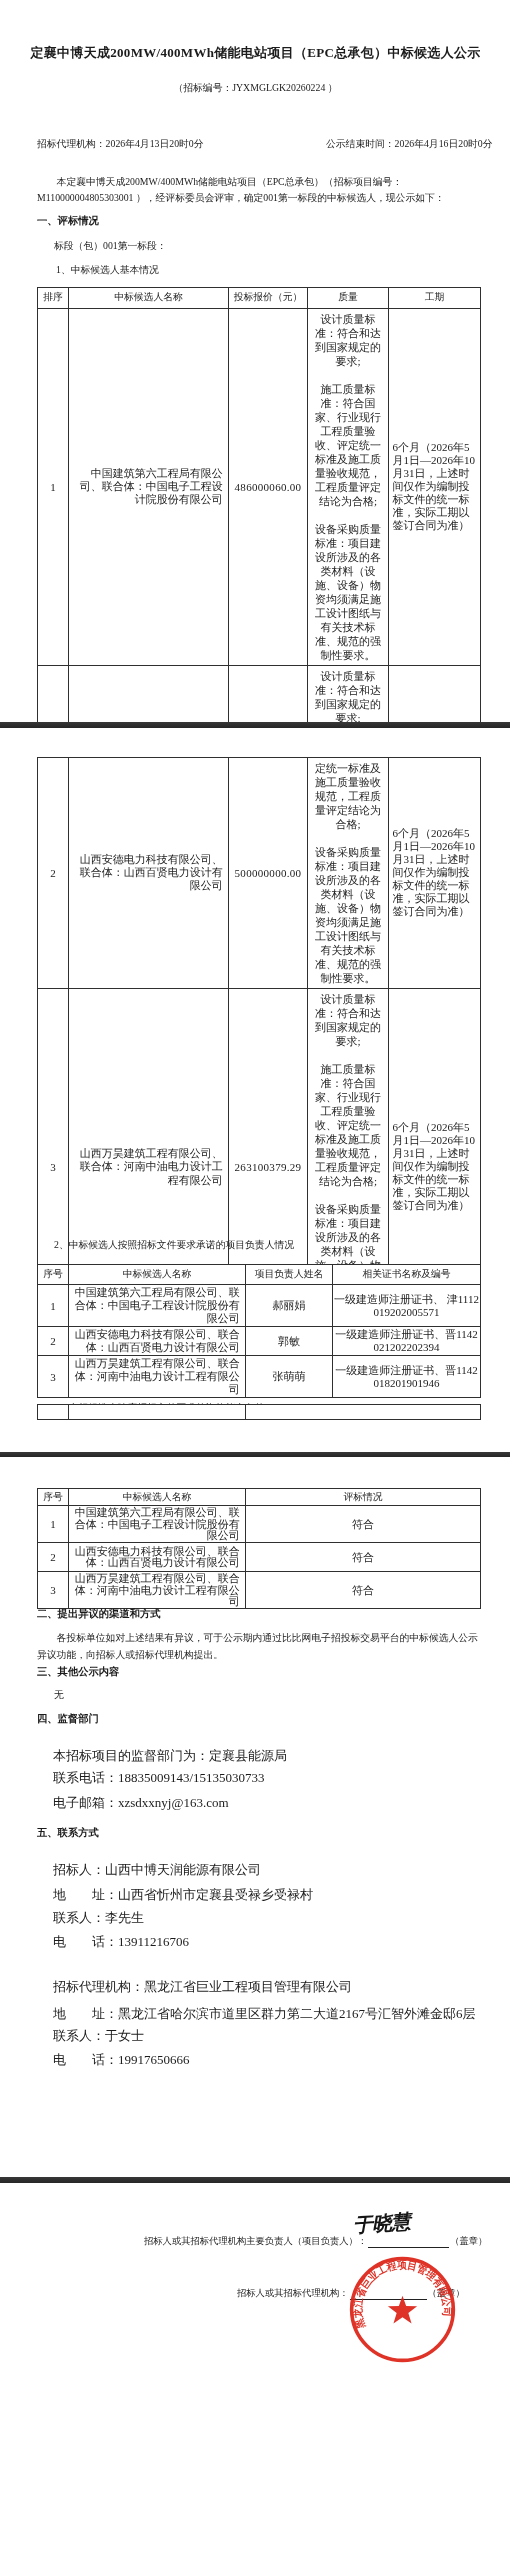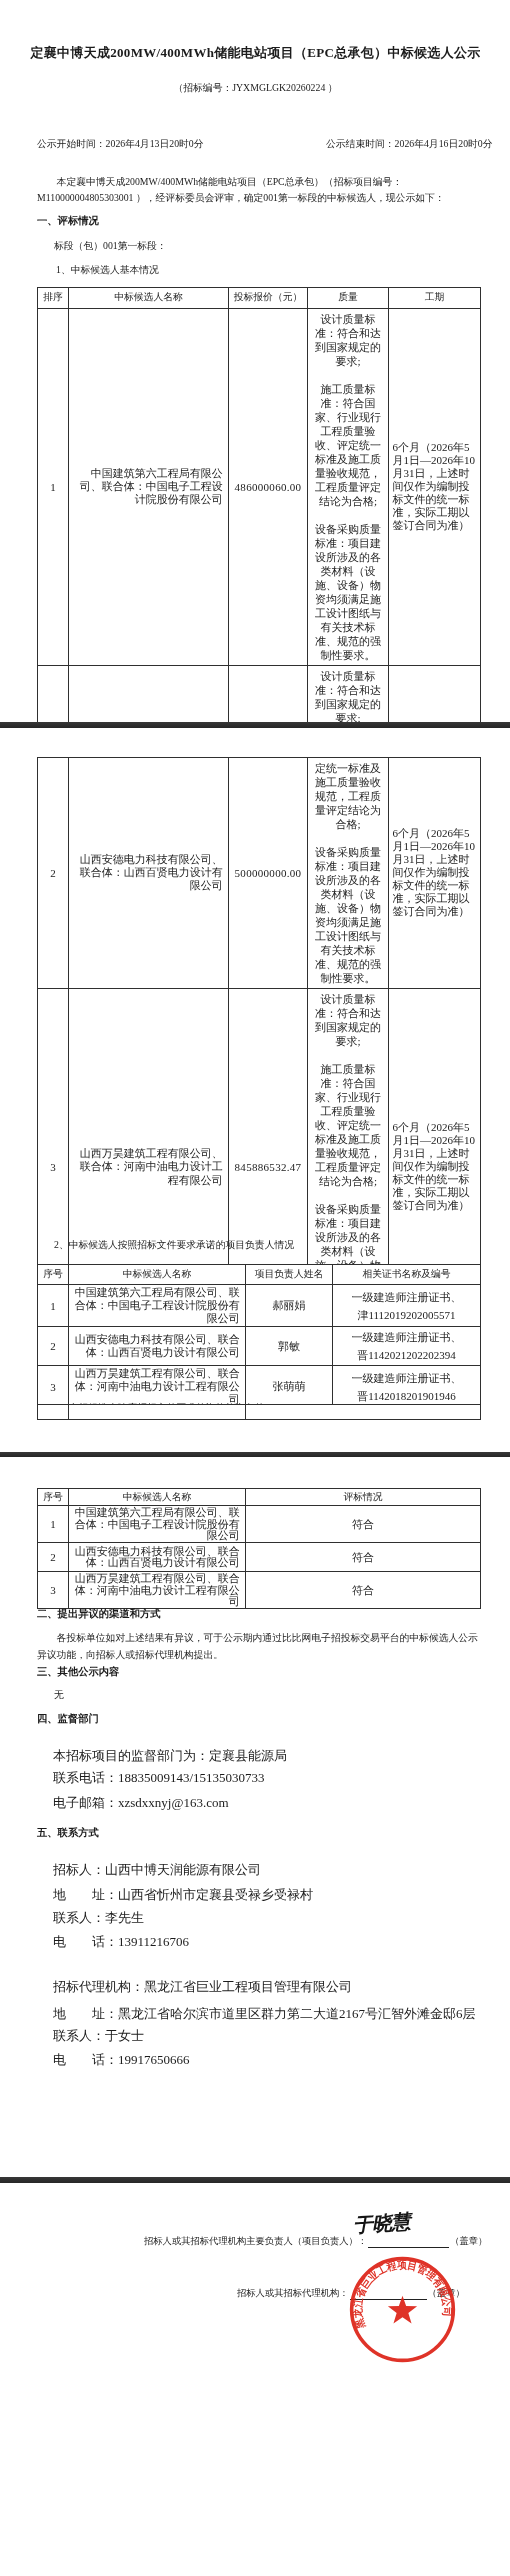--- a/index.html
+++ b/index.html
@@ -14,40 +14,40 @@
   .body-text{font-size:9.8px;}
   .sec-head{font-size:10.3px;font-weight:bold;}
   table.t{border-collapse:collapse;table-layout:fixed;position:absolute;left:37px;width:444px;background:#fff;}
   table.t td{border:0.5px solid #2f2f2f;font-size:11px;vertical-align:middle;overflow:hidden;}
   table.t tr.head td{text-align:center;font-size:9.8px;}
   td.rank-cell{text-align:center;}
   td.name-cell{text-align:right;line-height:13.4px;padding:1px 5.2px;word-break:break-all;}
   td.price-cell{text-align:center;letter-spacing:0.3px;}
   td.quality-cell{white-space:pre-line;text-align:center;word-break:break-all;line-height:14px;padding:3.1px 3.1px;}
   td.duration-cell{text-align:left;word-break:break-all;line-height:13px;padding:1px 3.6px;}
-  td.cert-cell{text-align:center;word-break:break-all;line-height:18px;padding:1px 17px;margin-left:16px;}
+  td.cert-cell{text-align:center;word-break:break-all;line-height:13px;padding:1px 1px;margin-left:16px;}
   td.mgr-cell,td.resp-cell{text-align:center;}
   tr.sep td{border-top:1px solid #1f1f1f;}
   table.cut-bottom, table.cut-bottom tr:last-child td{border-bottom:none;}
   table.t.end-thick tr:last-child td{border-bottom:1px solid #1f1f1f;}
   .contact-line{font-size:13px;margin-left:16px;}
   .sig-row{position:absolute;font-size:9.3px;white-space:nowrap;}
   .sig-underline{display:inline-block;width:81px;border-bottom:1px solid #222;height:10.3px;vertical-align:bottom;margin:0 1px;}
   .handwriting{position:absolute;font-size:19.6px;font-weight:600;transform:rotate(-4deg);letter-spacing:-0.5px;color:#151515;font-style:italic;}
 </style>
 </head>
 <body>
 
 <div class="doc">
 
   <section class="page" style="height:722px">
     <div class="abs title center" style="left:0;top:44px;width:511px">定襄中博天成200MW/400MWh储能电站项目（EPC总承包）中标候选人公示</div>
     <div class="abs subtitle center" style="left:0;top:82px;width:511px">（招标编号：JYXMGLGK20260224 ）</div>
 
-    <div class="abs body-text" style="left:37px;top:138px">公示开始时间：2026年4月13日20时0分</div>
+    <div class="abs body-text" style="left:37px;top:138px">招标代理机构：2026年4月13日20时0分</div>
     <div class="abs body-text" style="left:326px;top:138px">公示结束时间：2026年4月16日20时0分</div>
 
     <div class="abs body-text" style="left:37px;top:174px;width:444px;text-indent:2em;line-height:15.5px">本定襄中博天成200MW/400MWh储能电站项目（EPC总承包）（招标项目编号：M110000004805303001 ），经评标委员会评审，确定001第一标段的中标候选人，现公示如下：</div>
 
     <div class="abs sec-head" style="left:37px;top:214px">一、评标情况</div>
     <div class="abs body-text" style="left:54px;top:240px">标段（包）001第一标段：</div>
     <div class="abs body-text" style="left:56px;top:264px">1、中标候选人基本情况</div>
 
     <table class="t cut-bottom" style="top:287px">
       <colgroup>
@@ -107,21 +107,21 @@
         <td class="name-cell">山西安德电力科技有限公司、联合体：山西百贤电力设计有限公司</td>
         <td class="price-cell">500000000.00</td>
         <td class="quality-cell">定统一标准及施工质量验收规范，工程质量评定结论为合格;
 
 设备采购质量标准：项目建设所涉及的各类材料（设施、设备）物资均须满足施工设计图纸与有关技术标准、规范的强制性要求。</td>
         <td class="duration-cell">6个月（2026年5月1日—2026年10月31日，上述时间仅作为编制投标文件的统一标准，实际工期以签订合同为准）</td>
       </tr>
       <tr class="sep" style="height:285px">
         <td class="rank-cell">3</td>
         <td class="name-cell">山西万昊建筑工程有限公司、联合体：河南中油电力设计工程有限公司</td>
-        <td class="price-cell">845886532.47</td>
+        <td class="price-cell">263100379.29</td>
         <td class="quality-cell">设计质量标准：符合和达到国家规定的要求;
 
 施工质量标准：符合国家、行业现行工程质量验收、评定统一标准及施工质量验收规范，工程质量评定结论为合格;
 
 设备采购质量标准：项目建设所涉及的各类材料（设施、设备）物资均须满足施工设计图纸与有关技术标准、规范的强制性要求。</td>
         <td class="duration-cell">6个月（2026年5月1日—2026年10月31日，上述时间仅作为编制投标文件的统一标准，实际工期以签订合同为准）</td>
       </tr>
     </tbody>
       </table>
 

